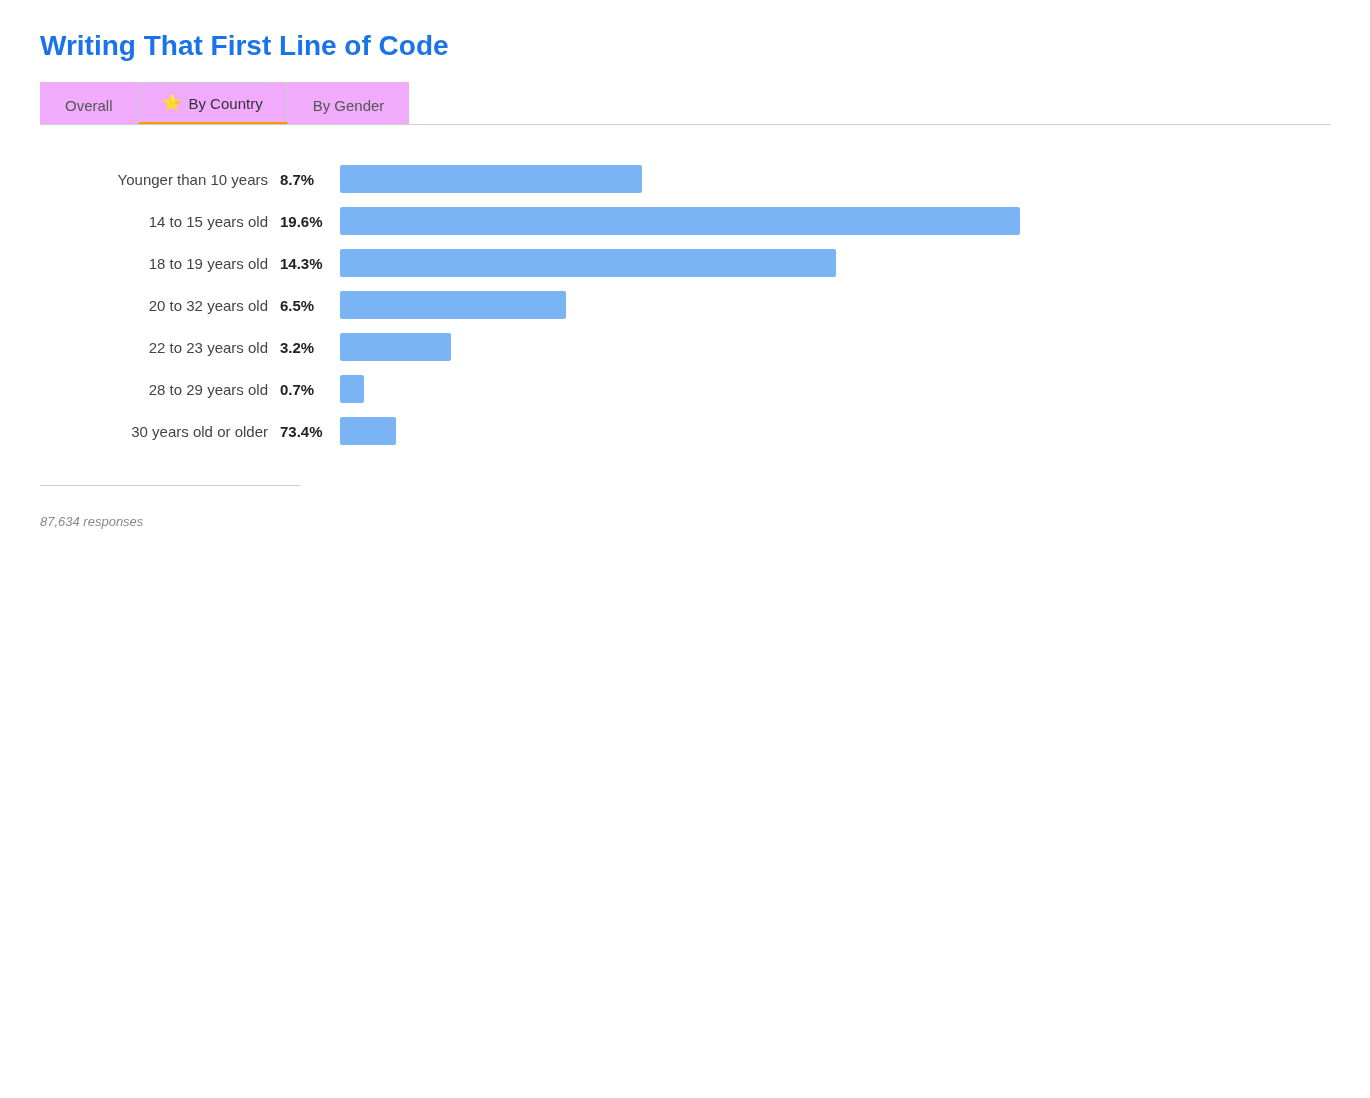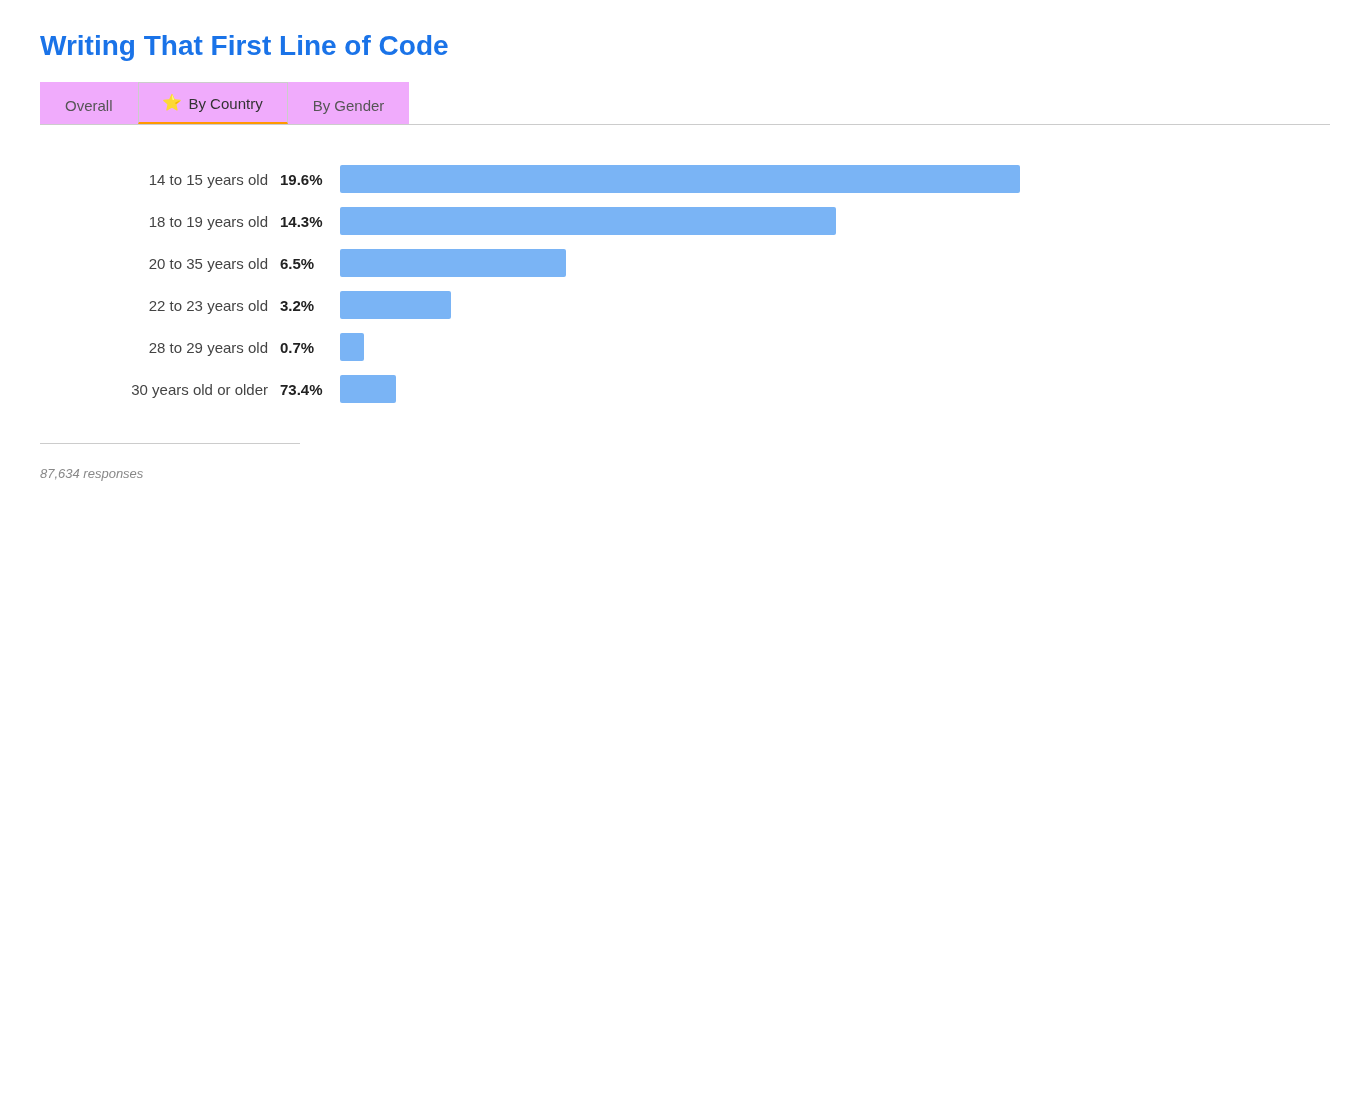--- a/index.html
+++ b/index.html
@@ -93,21 +93,21 @@
 
     .bar {
       height: 28px;
       background: #7ab4f5;
       border-radius: 2px;
     }
 
     .footer {
       margin-top: 40px;
       border-top: 1px solid #ccc;
-      padding-top: 22px;
+      padding-top: 28px;
       font-size: 13px;
       color: #888;
       font-style: italic;
       width: 260px;
     }
   </style>
 </head>
 <body>
 
 <h1 class="page-title">Writing That First Line of Code</h1>
@@ -121,36 +121,43 @@
       <span class="tab-icon">⭐</span>
       <span>By Country</span>
     </div>
     <div class="tab">
       <span>By Gender</span>
     </div>
   </div>
 
 <div class="chart-container">
 
+<div class="chart-row">
+      <div class="chart-label">Younger than 10 years</div>
+      <div class="chart-pct">8.7%</div>
+      <div class="bar-wrapper">
+        <div class="bar" style="width: 302px; background: rgb(122, 180, 245);"></div>
+      </div>
+    </div>
     <div class="chart-row">
       <div class="chart-label">14 to 15 years old</div>
       <div class="chart-pct">19.6%</div>
       <div class="bar-wrapper">
         <div class="bar" style="width: 680px; background: rgb(122, 180, 245);"></div>
       </div>
     </div>
     <div class="chart-row">
       <div class="chart-label">18 to 19 years old</div>
       <div class="chart-pct">14.3%</div>
       <div class="bar-wrapper">
         <div class="bar" style="width: 496px; background: rgb(122, 180, 245);"></div>
       </div>
     </div>
     <div class="chart-row">
-      <div class="chart-label">20 to 35 years old</div>
+      <div class="chart-label">20 to 32 years old</div>
       <div class="chart-pct">6.5%</div>
       <div class="bar-wrapper">
         <div class="bar" style="width: 226px; background: rgb(122, 180, 245);"></div>
       </div>
     </div>
     <div class="chart-row">
       <div class="chart-label">22 to 23 years old</div>
       <div class="chart-pct">3.2%</div>
       <div class="bar-wrapper">
         <div class="bar" style="width: 111px; background: rgb(122, 180, 245);"></div>

